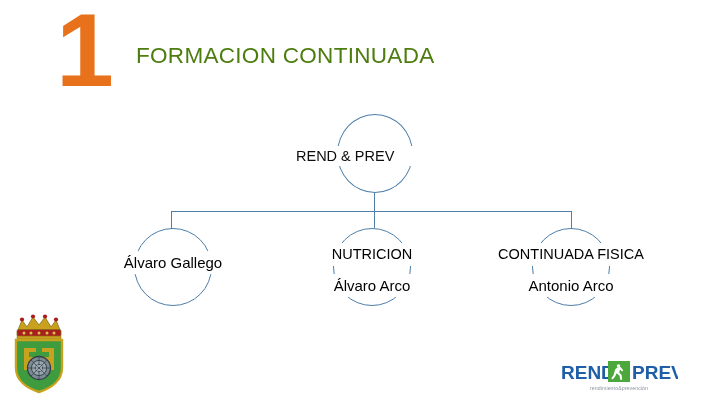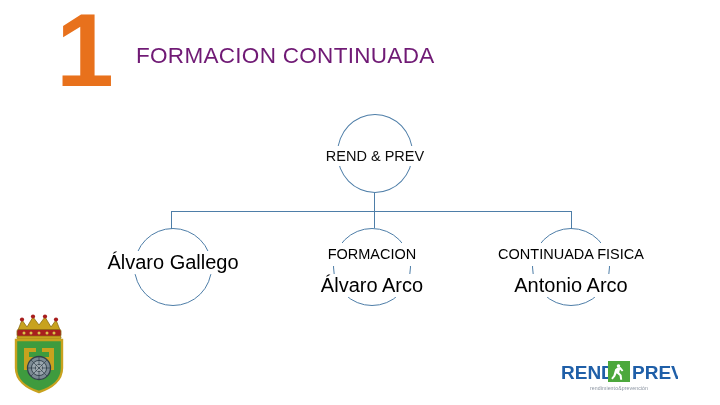--- a/index.html
+++ b/index.html
@@ -30,21 +30,21 @@
     font-size: 104px;
     font-weight: bold;
     line-height: 96px;
     text-align: center;
     letter-spacing: -2px;
   }
   #slide-title {
     position: absolute;
     left: 136px;
     top: 43px;
-    color: #701a75;
+    color: #4d7c0f;
     font-family: "Liberation Sans", sans-serif;
     font-size: 22.5px;
     font-weight: normal;
     letter-spacing: 0.3px;
     white-space: nowrap;
   }
 
   
   #org-chart {
     position: absolute;
@@ -61,31 +61,31 @@
     height: 405px;
   }
   .node {
     position: absolute;
     box-sizing: border-box;
     border: 1.3px solid #4E7EA8;
     border-radius: 50%;
   }
   .node-label {
     position: absolute;
-    text-align: center;
+    text-align: left;
     color: #0d0d0d;
     font-family: "Liberation Sans", sans-serif;
     white-space: nowrap;
     background: #ffffff;
   }
   .node-title {
     font-size: 14.5px;
   }
   .node-person {
-    font-size: 20px;
+    font-size: 15px;
   }
 
   
   #node-root {
     left: 337px;
     top: 114px;
     width: 76px;
     height: 79px;
   }
   #node-root-label {
@@ -182,21 +182,21 @@
 
     <div id="node-nutricion" class="node"></div>
     <div id="node-prevencion" class="node"></div>
     <div id="node-preparacion" class="node"></div>
 
     <div id="text-nutricion" class="child-text">
       <span class="node-person">Álvaro Gallego</span>
     </div>
 
     <div id="text-prevencion" class="child-text">
-      <span class="node-title">FORMACION</span>
+      <span class="node-title">NUTRICION</span>
       <span class="node-person">Álvaro Arco</span>
     </div>
 
     <div id="text-preparacion" class="child-text">
       <span class="node-title">CONTINUADA FISICA</span>
       <span class="node-person">Antonio Arco</span>
     </div>
   </div>
 
   <svg id="coat-of-arms" viewBox="0 0 62 82">

